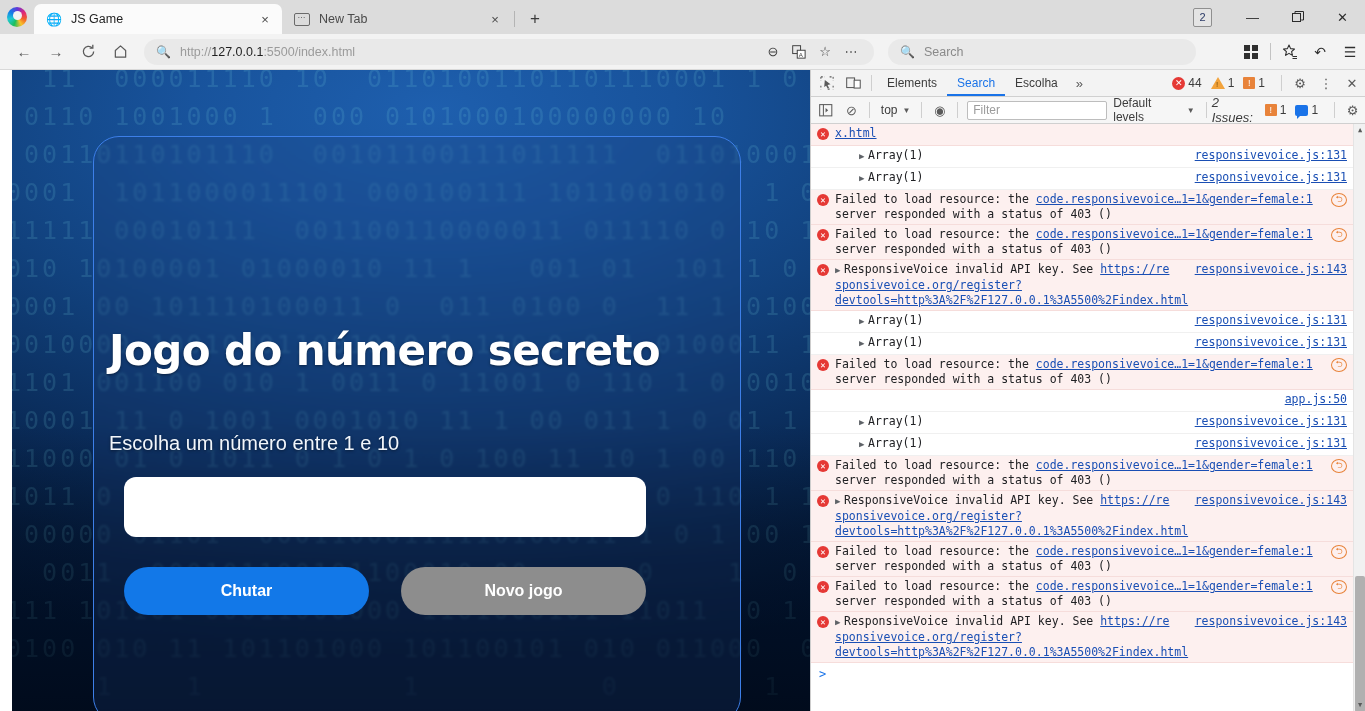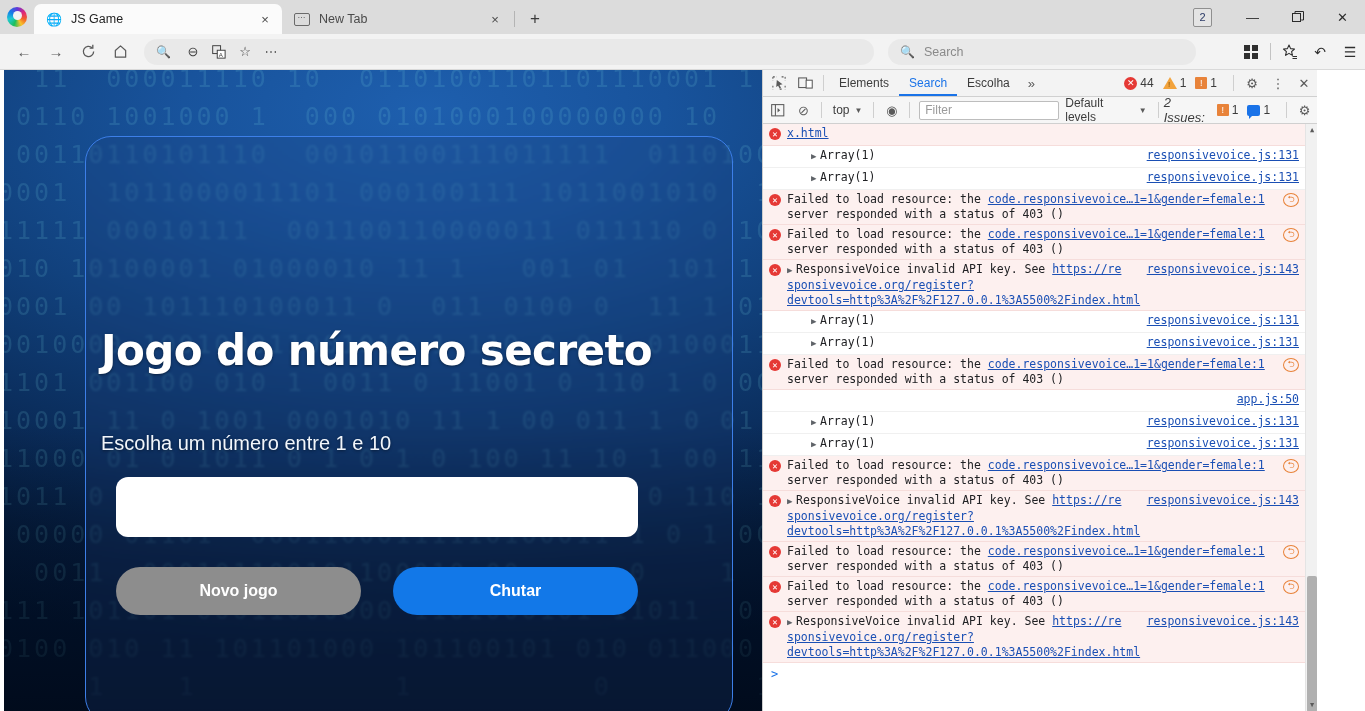--- a/index.html
+++ b/index.html
@@ -109,21 +109,21 @@
   .tb-ico {
     width: 30px; height: 28px; display: flex; align-items: center; justify-content: center;
     color: #2f2f2f; font-size: 14px;
   }
   .tb-sep { width: 1px; height: 17px; background: #c3c3c3; margin: 0 4px; }
   .grid-ico { display: grid; grid-template-columns: 6px 6px; grid-template-rows: 6px 6px; gap: 2px; }
   .grid-ico i { background: #2f2f2f; display: block; }
 
   
   .page {
-    position: absolute; top: 70px; left: 4px; width: 914px; height: 641px;
+    position: absolute; top: 70px; left: 12px; width: 914px; height: 641px;
     overflow: hidden;
     background:
       radial-gradient(ellipse 120% 85% at 46% 6%, #1e5fae 0%, #18539c 22%, #11417d 45%, #0a2c5a 68%, #051c3c 85%, #02132c 100%);
   }
   .binary-layer {
     position: absolute; inset: -10px -10px -10px -10px;
     font-family: "DejaVu Sans Mono", monospace;
     font-size: 25px; line-height: 38px; letter-spacing: 3px;
     color: rgba(120, 210, 225, 0.16);
     white-space: pre; user-select: none; pointer-events: none;
@@ -165,21 +165,21 @@
   .btn {
     width: 245px; height: 48px; border: none; border-radius: 24px;
     font-size: 16px; font-weight: bold; color: #ffffff;
     font-family: "Liberation Sans", sans-serif; cursor: pointer;
   }
   .btn-primary { background: #1278e8; }
   .btn-secondary { background: #8d8d8d; }
 
   
   .devtools {
-    position: absolute; top: 70px; left: 762px; width: 555px; height: 641px;
+    position: absolute; top: 70px; left: 810px; width: 555px; height: 641px;
     background: #ffffff; border-left: 1px solid #cdcdcd;
     display: flex; flex-direction: column;
     font-family: "Liberation Sans", sans-serif;
   }
   .dt-tabbar {
     height: 27px; flex: 0 0 27px; display: flex; align-items: center;
     border-bottom: 1px solid #d0d0d0; background: #f3f3f3; padding-left: 3px;
   }
   .dt-ico-btn {
     width: 26px; height: 24px; display: flex; align-items: center; justify-content: center;
@@ -331,20 +331,21 @@
       </svg>
     </div>
     <div class="nav-btn">
       <svg width="15" height="15" viewBox="0 0 16 16">
         <path d="M8 2 L13.5 7 V14 H2.5 V7 Z" fill="none" stroke="#5a5a5a" stroke-width="1.3" stroke-linejoin="round"></path>
       </svg>
     </div>
 
     <div class="urlbar">
       <span class="lead-icon">🔍</span>
+      <span class="url-text"><span>http://</span><b>127.0.0.1</b><span>:5500/index.html</span></span>
       <span class="url-ico">⊖</span>
       <span class="url-ico">
         <svg width="14" height="14" viewBox="0 0 16 16">
           <rect x="0.8" y="0.8" width="9" height="9" fill="none" stroke="#3d3d3d" stroke-width="1.1"></rect>
           <rect x="6" y="6" width="9" height="9" fill="#fff" stroke="#3d3d3d" stroke-width="1.1"></rect>
           <text x="7.6" y="13.5" font-size="7" fill="#3d3d3d" font-family="sans-serif">A</text>
         </svg>
       </span>
       <span class="url-ico">☆</span>
       <span class="url-ico">⋯</span>
@@ -396,22 +397,22 @@
      1    1           1          0        1   0
 000 010 110  0 1 011 0 1 00 1 0  1 0 1 0 1 0 0 1</div>
     <div class="vignette"></div>
 
     <div class="card">
       <div class="card-inner">
         <div class="game-title">Jogo do número secreto</div>
         <div class="game-sub">Escolha um número entre 1 e 10</div>
         <input class="guess-input" type="text" value="" placeholder="" style="">
         <div class="btn-row">
+          <button class="btn btn-primary">Chutar</button>
           <button class="btn btn-secondary">Novo jogo</button>
-          <button class="btn btn-primary">Chutar</button>
         </div>
       </div>
     </div>
   </div>
 
   <div class="devtools">
 
     <div class="dt-tabbar">
       <div class="dt-ico-btn">
         <svg width="14" height="14" viewBox="0 0 16 16">

